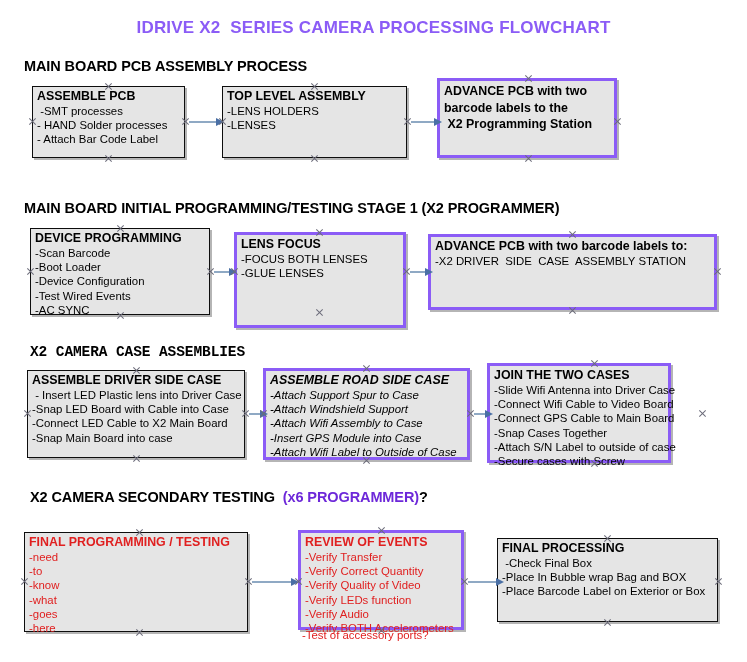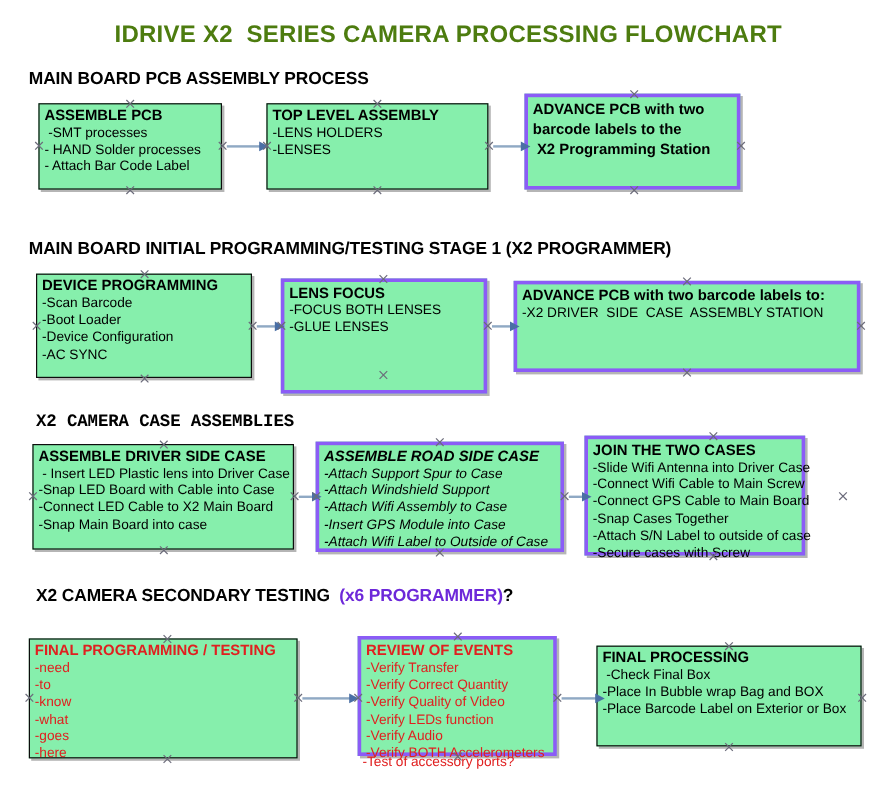--- a/index.html
+++ b/index.html
@@ -24,43 +24,43 @@
     height: 662px;
   }
 
   
   .doc-title {
     position: absolute;
     left: 0;
     top: 18px;
     width: 747px;
     text-align: center;
-    font-size: 20px;
+    font-size: 17px;
     font-weight: bold;
     letter-spacing: 0.2px;
-    color: #4d7c0f;
+    color: #8b5cf6;
     white-space: pre;
   }
 
   .section-heading {
     position: absolute;
     font-size: 14.5px;
     font-weight: bold;
     color: #000;
     white-space: pre;
     letter-spacing: -0.1px;
   }
   .section-heading .accent {
     color: #6d28d9;
   }
 
   
   .node {
     position: absolute;
-    background: #86efac;
+    background: #e5e5e5;
     box-sizing: border-box;
     border: 1px solid #0d0d0d;
     box-shadow: 2px 2px 0 0 rgba(120,120,120,0.55);
   }
   .node.gray-border {
     border: 3px solid #8b5cf6;
   }
   .node-inner {
     position: absolute;
     left: 4px;
@@ -187,20 +187,21 @@
   <div class="handle" style="left:614px; top:118px;"></div>
 
   <div class="section-heading" style="left:24px; top:200px;">MAIN BOARD INITIAL PROGRAMMING/TESTING STAGE 1 (X2 PROGRAMMER)</div>
 
   <div class="node" style="left:30px; top:228px; width:180px; height:87px;">
     <div class="node-inner">
       <div class="node-title">DEVICE PROGRAMMING</div>
       <div class="node-line">-Scan Barcode</div>
       <div class="node-line">-Boot Loader</div>
       <div class="node-line">-Device Configuration</div>
+      <div class="node-line">-Test Wired Events</div>
       <div class="node-line">-AC SYNC</div>
     </div>
   </div>
   <div class="handle" style="left:117px; top:225px;"></div>
   <div class="handle" style="left:117px; top:312px;"></div>
   <div class="handle" style="left:27px; top:268px;"></div>
   <div class="handle" style="left:207px; top:268px;"></div>
 
   <div class="arrow" style="left:214px; top:271px; width:16px;"></div>
 
@@ -260,21 +261,21 @@
   <div class="handle" style="left:363px; top:457px;"></div>
   <div class="handle" style="left:260px; top:410px;"></div>
   <div class="handle" style="left:467px; top:410px;"></div>
 
   <div class="arrow" style="left:474px; top:413px; width:12px;"></div>
 
   <div class="node gray-border" style="left:487px; top:363px; width:184px; height:100px;">
     <div class="node-inner">
       <div class="node-title">JOIN THE TWO CASES</div>
       <div class="node-line">-Slide Wifi Antenna into Driver Case</div>
-      <div class="node-line">-Connect Wifi Cable to Main Screw</div>
+      <div class="node-line">-Connect Wifi Cable to Video Board</div>
       <div class="node-line">-Connect GPS Cable to Main Board</div>
       <div class="node-line">-Snap Cases Together</div>
       <div class="node-line">-Attach S/N Label to outside of case</div>
       <div class="node-line">-Secure cases with Screw</div>
     </div>
   </div>
   <div class="handle" style="left:591px; top:360px;"></div>
   <div class="handle" style="left:591px; top:460px;"></div>
   <div class="handle" style="left:699px; top:410px;"></div>
 

